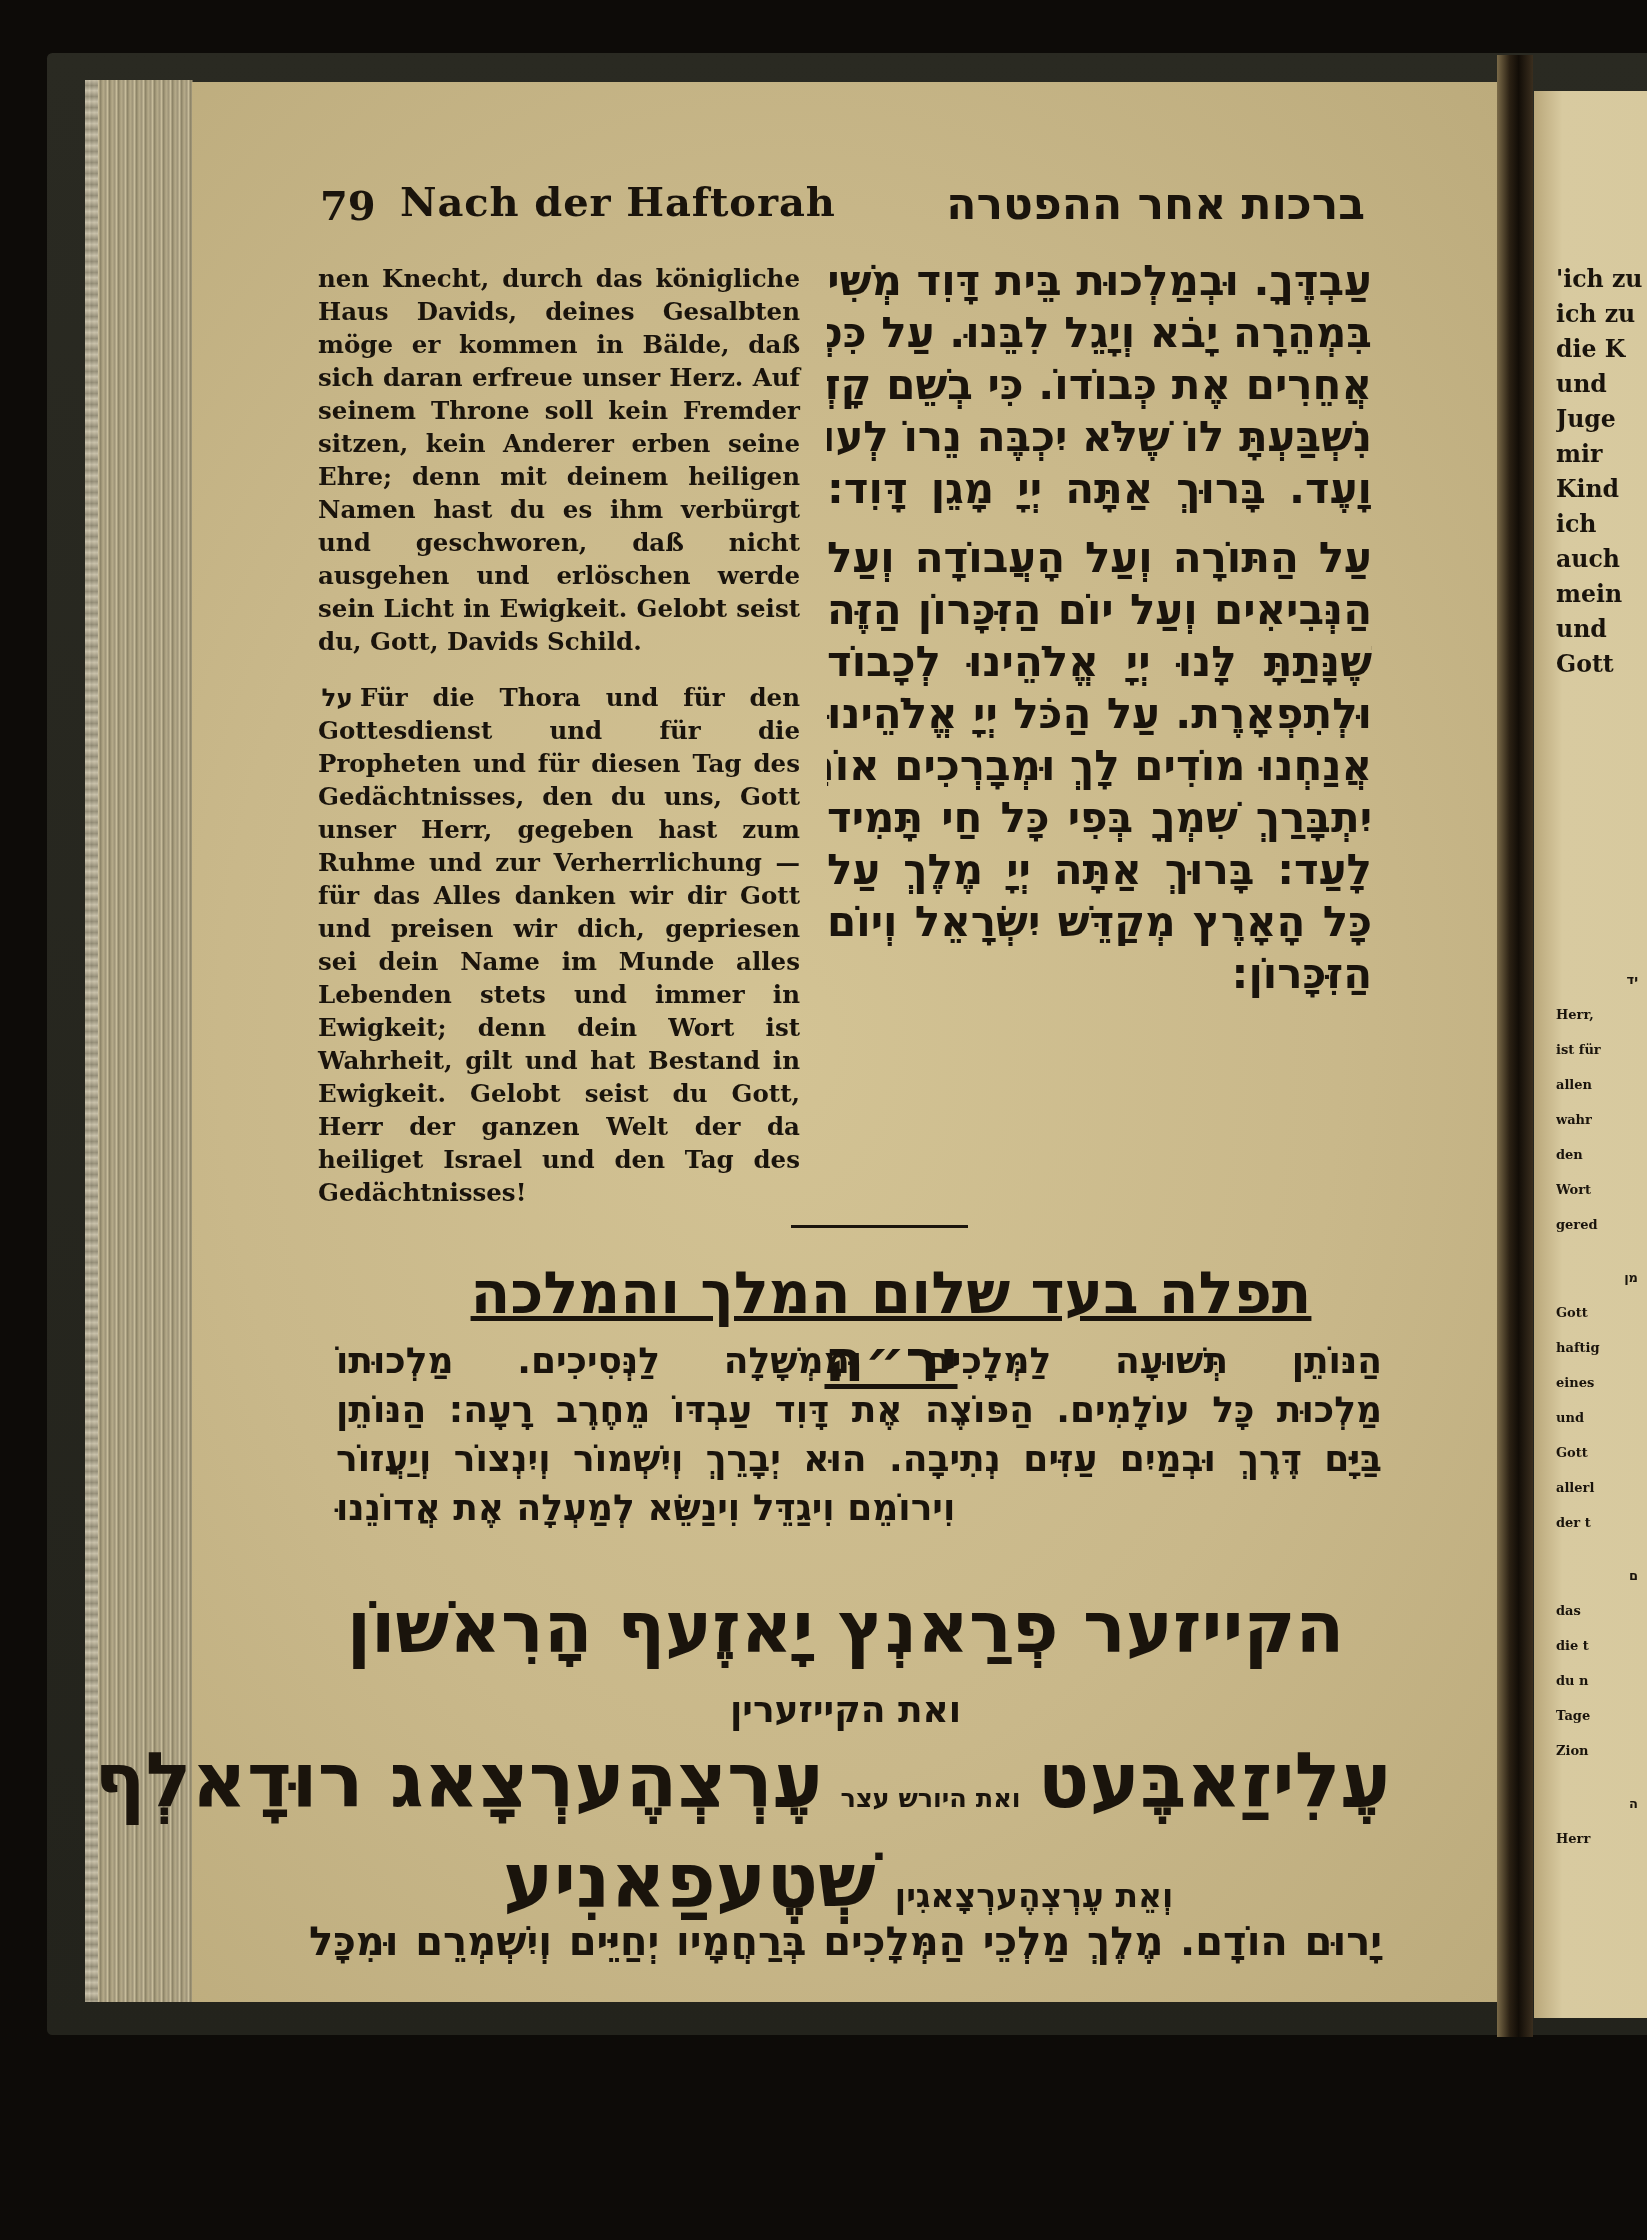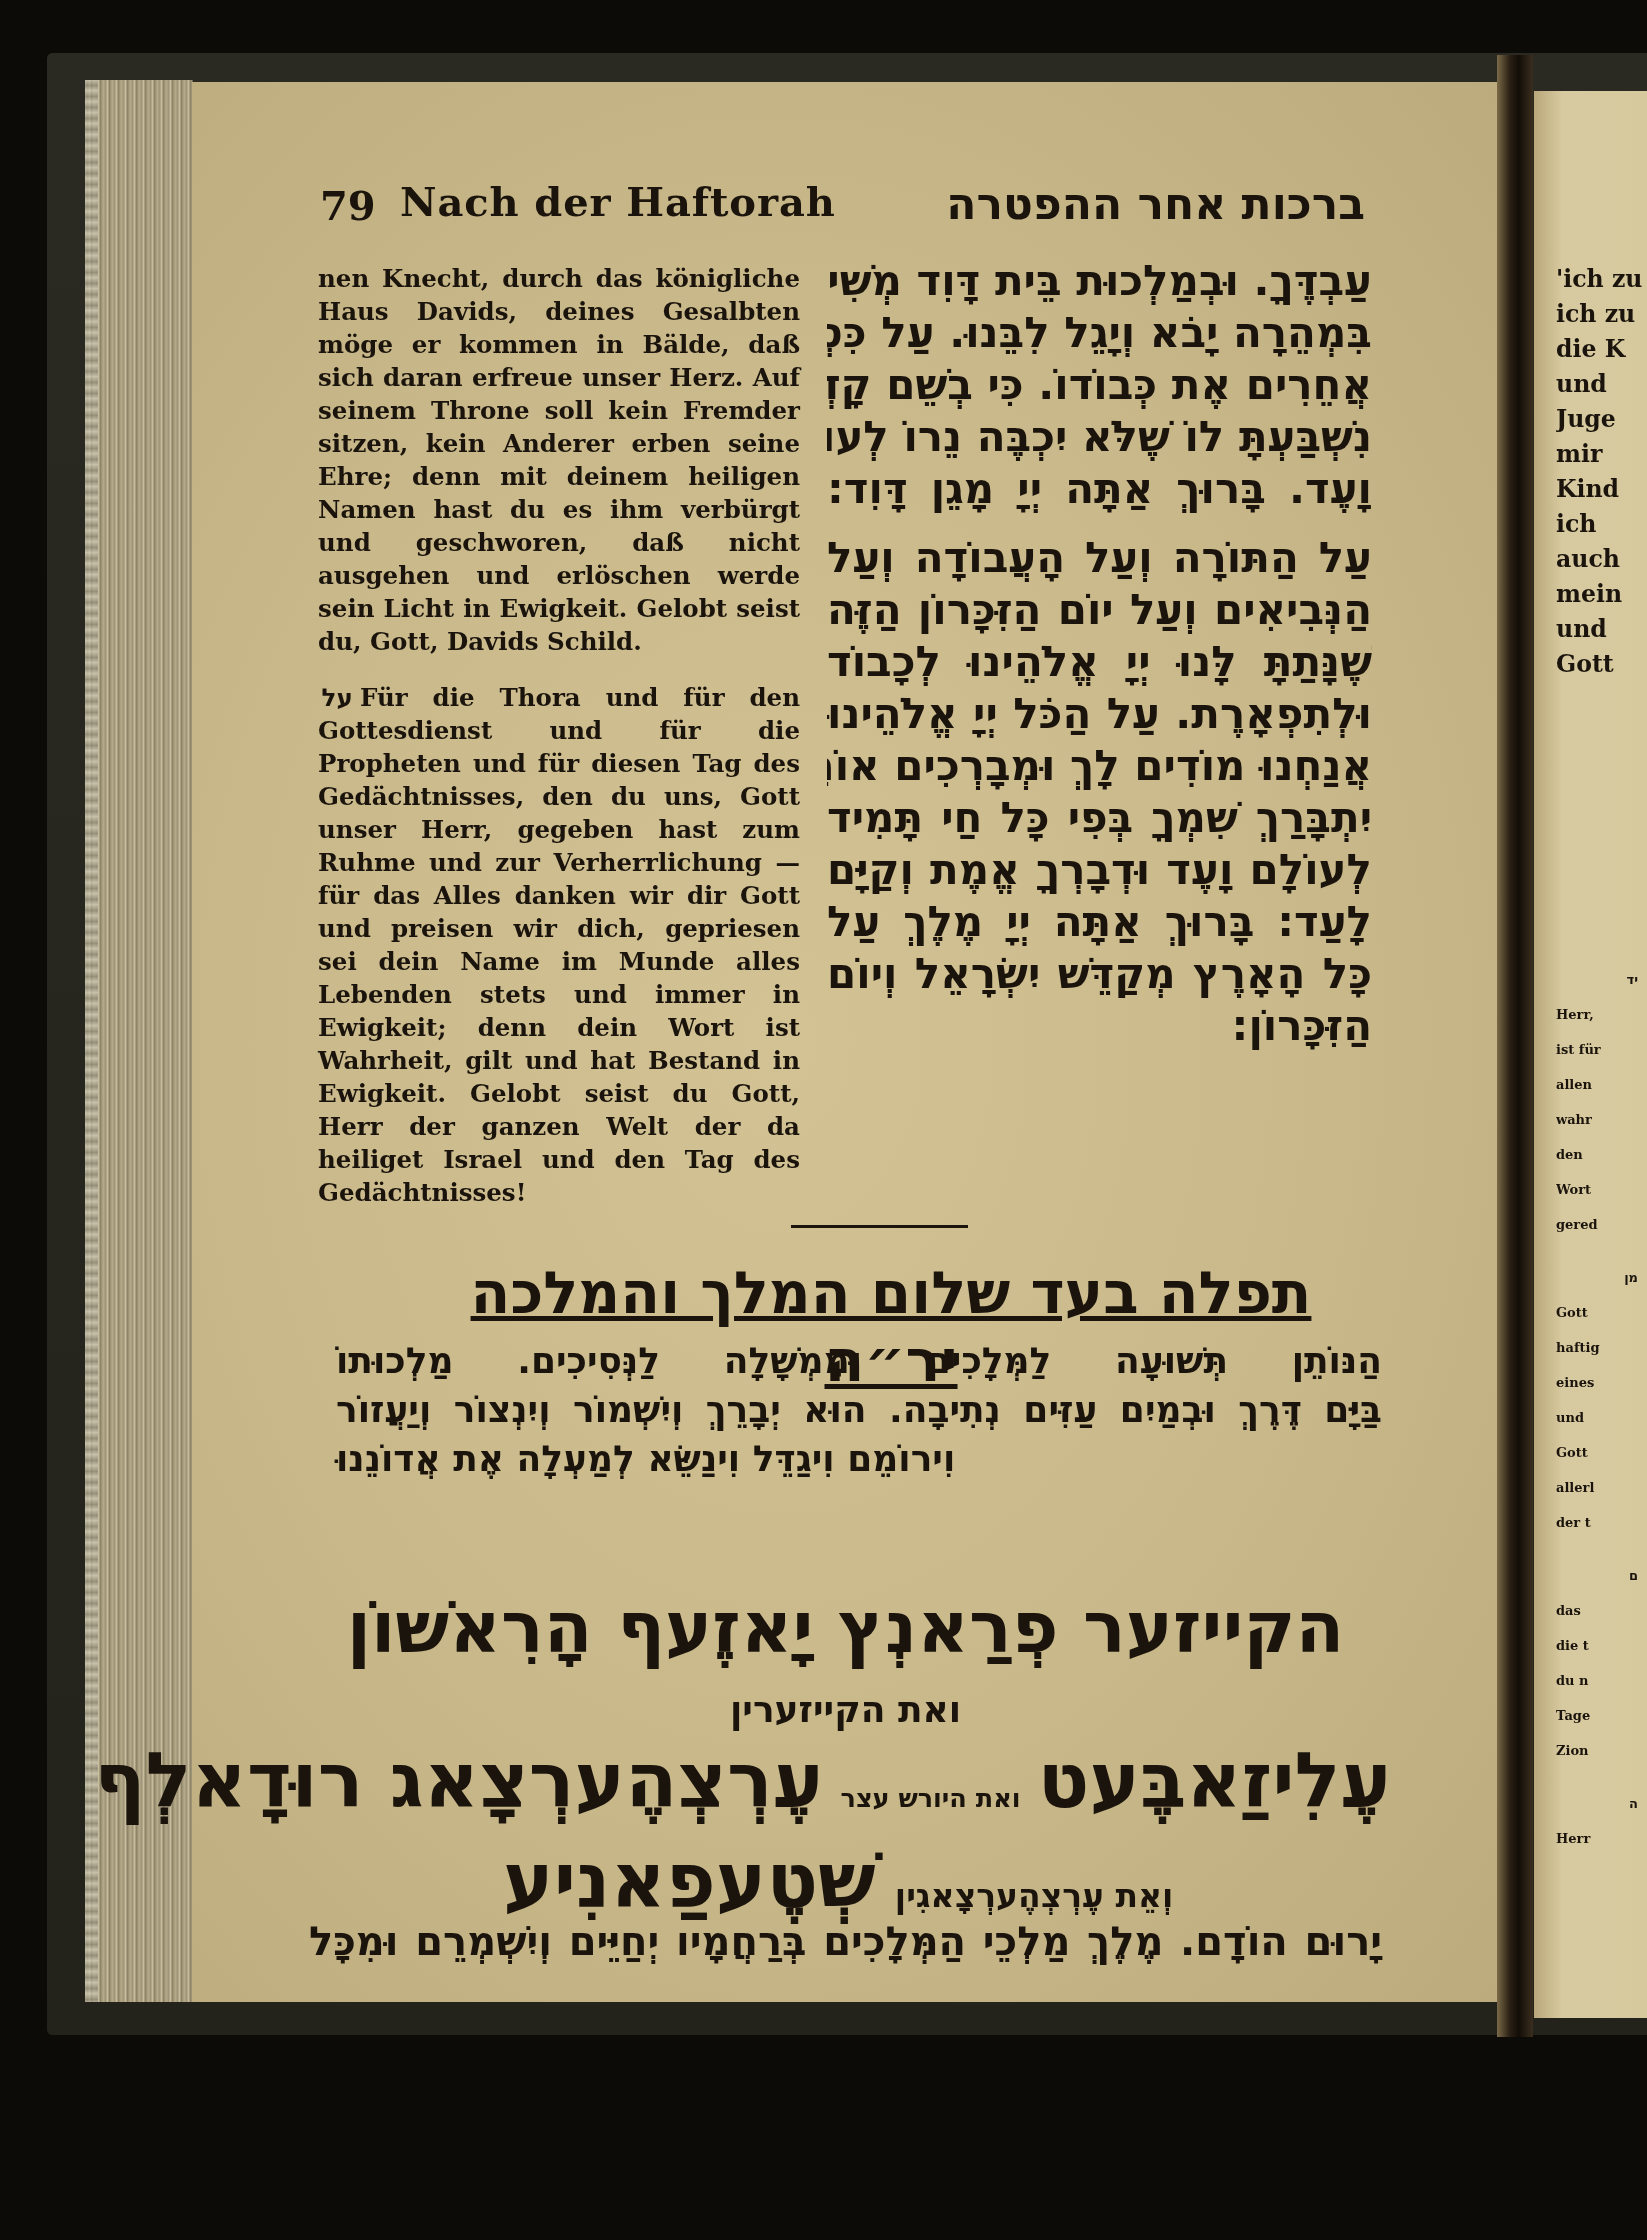--- a/index.html
+++ b/index.html
@@ -131,31 +131,31 @@
   <span class="line">בִּמְהֵרָה יָבֹא וְיָגֵל לִבֵּנוּ. עַל כִּסְאוֹ</span>
   <span class="line">אֲחֵרִים אֶת כְּבוֹדוֹ. כִּי בְשֵׁם קָדְשְׁךָ</span>
   <span class="line">נִשְׁבַּעְתָּ לוֹ שֶׁלֹּא יִכְבֶּה נֵרוֹ לְעוֹלָם</span>
   <span class="line">וָעֶד. בָּרוּךְ אַתָּה יְיָ מָגֵן דָּוִד:</span>
   <span class="line para2">עַל הַתּוֹרָה וְעַל הָעֲבוֹדָה וְעַל</span>
   <span class="line">הַנְּבִיאִים וְעַל יוֹם הַזִּכָּרוֹן הַזֶּה</span>
   <span class="line">שֶׁנָּתַתָּ לָּנוּ יְיָ אֱלֹהֵינוּ לְכָבוֹד</span>
   <span class="line">וּלְתִפְאָרֶת. עַל הַכֹּל יְיָ אֱלֹהֵינוּ</span>
   <span class="line">אֲנַחְנוּ מוֹדִים לָךְ וּמְבָרְכִים אוֹתָךְ</span>
   <span class="line">יִתְבָּרַךְ שִׁמְךָ בְּפִי כָּל חַי תָּמִיד</span>
-  <span class="line">לְעוֹלָם וָעֶד וּדְבָרְךָ אֱמֶת וְקַיָּם</span>
   <span class="line">לָעַד: בָּרוּךְ אַתָּה יְיָ מֶלֶךְ עַל</span>
   <span class="line">כָּל הָאָרֶץ מְקַדֵּשׁ יִשְׂרָאֵל וְיוֹם</span>
   <span class="line last">הַזִּכָּרוֹן:</span>
 </div>
 
 <div class="divider"></div>
 
 <div class="prayer-title ink">תפלה בעד שלום המלך והמלכה יר״ה</div>
 <div class="prayer-body ink">
   <span class="line">הַנּוֹתֵן תְּשׁוּעָה לַמְּלָכִים וּמֶמְשָׁלָה לַנְּסִיכִים. מַלְכוּתוֹ</span>
+  <span class="line">מַלְכוּת כָּל עוֹלָמִים. הַפּוֹצֶה אֶת דָּוִד עַבְדּוֹ מֵחֶרֶב רָעָה: הַנּוֹתֵן</span>
   <span class="line">בַּיָּם דֶּרֶךְ וּבְמַיִם עַזִּים נְתִיבָה. הוּא יְבָרֵךְ וְיִשְׁמוֹר וְיִנְצוֹר וְיַעֲזוֹר</span>
   <span class="line short">וִירוֹמֵם וִיגַדֵּל וִינַשֵּׂא לְמַעְלָה אֶת אֲדוֹנֵנוּ</span>
 </div>
 <div class="name1 ink">הקייזער פְרַאנְץ יָאזֶעף הָרִאשׁוֹן</div>
 <div class="small-center ink">ואת הקייזערין</div>
 <div class="names-row ink">
   <span class="big">עֶלִיזַאבֶּעט</span>
   <span class="tiny">ואת היורש עצר</span>
   <span class="big">עֶרְצְהֶערְצָאג רוּדָאלְף</span>
 </div>

